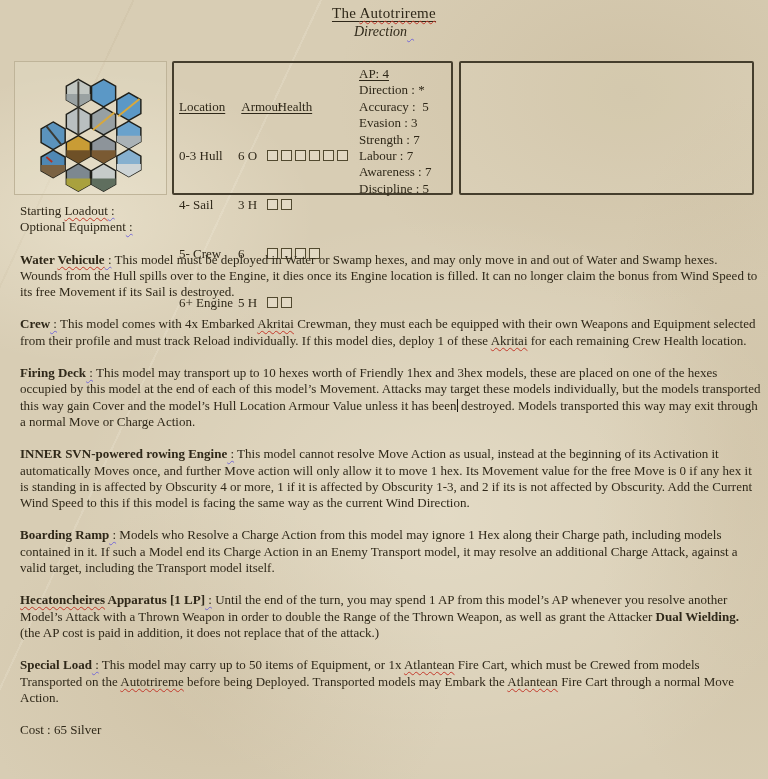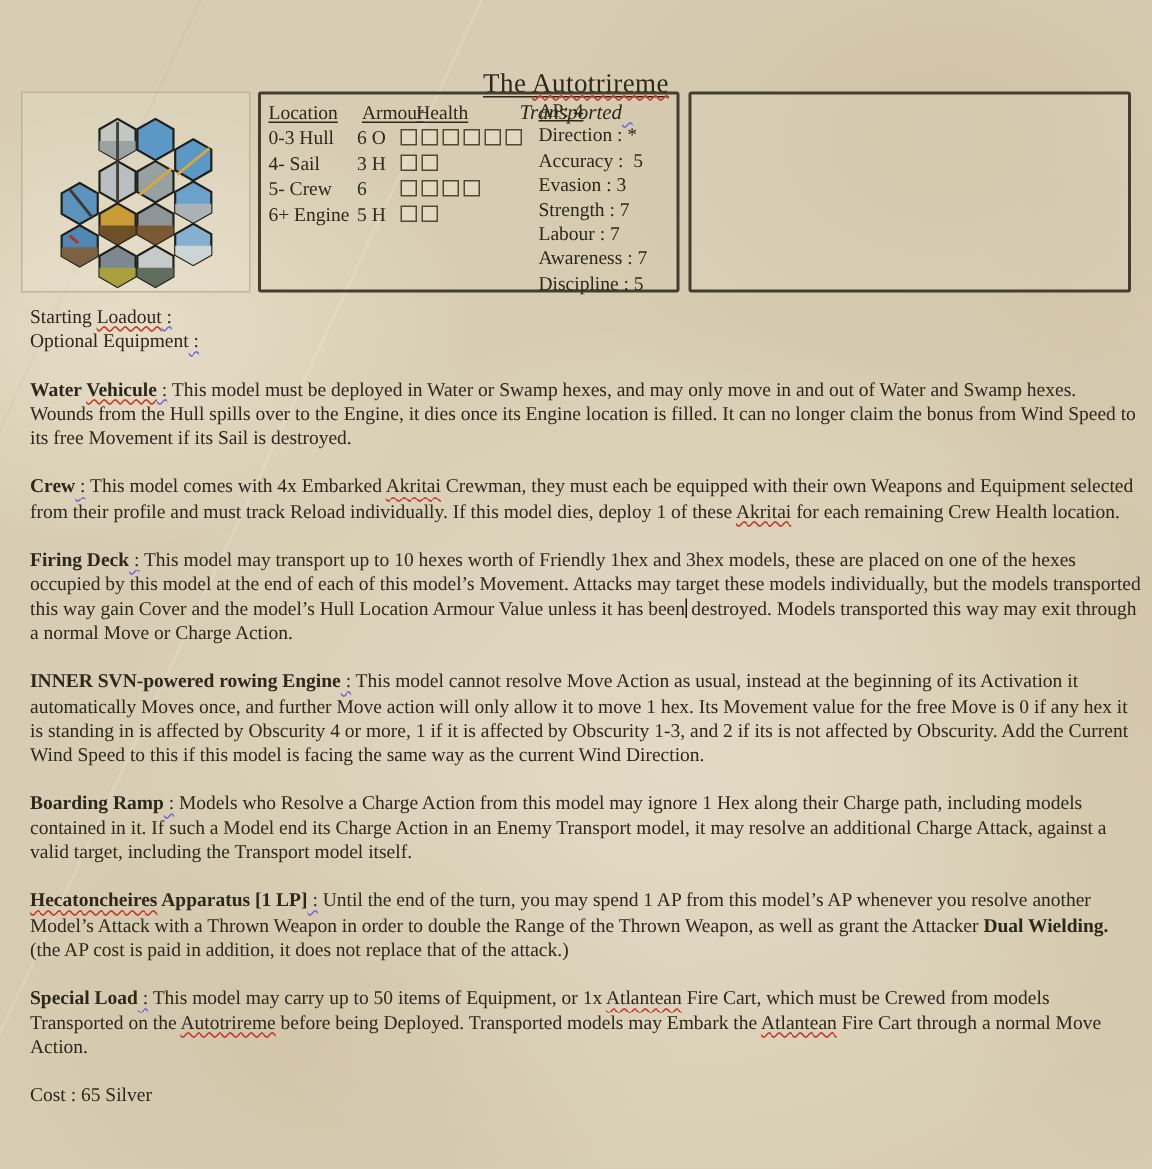--- a/index.html
+++ b/index.html
@@ -19,58 +19,58 @@
     background-color:var(--background);
     background-image:
       radial-gradient(ellipse 320px 210px at 12% 28%, rgba(255,250,233,.35), transparent 70%),
       radial-gradient(ellipse 420px 300px at 82% 12%, rgba(186,167,131,.28), transparent 70%),
       radial-gradient(ellipse 520px 420px at 58% 66%, rgba(255,252,240,.28), transparent 72%),
       radial-gradient(ellipse 340px 260px at 28% 88%, rgba(182,163,128,.22), transparent 70%),
       radial-gradient(ellipse 200px 500px at 97% 60%, rgba(180,160,124,.20), transparent 75%),
       linear-gradient(115deg, transparent 0 120px, rgba(170,152,118,.10) 120px 122px, transparent 122px 290px, rgba(255,252,242,.14) 290px 292px, transparent 292px);
   }
   .hdr{position:absolute;top:5px;left:0;width:100%;text-align:center;}
-  .title{font-size:18px;letter-spacing:.3px;display:inline-block;
-         text-decoration:underline;text-decoration-thickness:1px;text-underline-offset:3px;margin-top:40px;}
+  .title{font-size:15px;letter-spacing:.3px;display:inline-block;
+         text-decoration:underline;text-decoration-thickness:1px;text-underline-offset:3px;}
   .subtitle{font-size:14px;font-style:italic;margin-top:2px;}
   
   .seg-n{}
   .seg-b{font-weight:bold;}
   .seg-r{text-decoration:underline wavy var(--spell-error);text-decoration-thickness:1px;text-underline-offset:2px;}
   .seg-br{font-weight:bold;text-decoration:underline wavy var(--spell-error);text-decoration-thickness:1px;text-underline-offset:2px;text-align:center;}
   .seg-g{text-decoration:underline wavy var(--grammar-error);text-decoration-thickness:1px;text-underline-offset:2px;}
   .seg-caret{display:inline-block;width:1px;height:13px;background:#15120c;vertical-align:-2px;}
   
   .art-box{position:absolute;left:14px;top:61px;width:153px;height:134px;
            border:1px solid var(--art-box-border);background:rgba(255,252,240,.12);}
   .art-box svg{display:block;margin:0 auto;}
   .stats-box{position:absolute;left:172px;top:61px;width:281px;height:134px;
              border:2px solid var(--box-border);border-radius:2px;}
   .notes-box{position:absolute;left:459px;top:61px;width:295px;height:134px;
              border:2px solid var(--box-border);border-radius:2px;background:rgba(255,252,240,.10);}
   .loc-table{position:absolute;left:5px;top:3px;line-height:17px;white-space:nowrap;}
   .u{text-decoration:underline;text-decoration-thickness:1px;text-underline-offset:2px;}
-  .c-loc{display:inline-block;width:57px;}
+  .c-loc{display:inline-block;width:57px;margin-top:32px;}
   .c-arm{display:inline-block;width:31px;padding-left:2px;}
   .h-health{margin-left:4px;}
   .hp-box{display:inline-block;width:11px;height:11px;border:1.5px solid #51492f;
           background:rgba(248,243,228,.30);margin-right:3px;vertical-align:-1px;}
   .attr-col{position:absolute;left:185px;top:3px;line-height:16.4px;}
   .attr-line{white-space:pre;}
   
   .doc-body{position:absolute;left:20px;top:203px;width:741px;line-height:16.3px;}
   .doc-body p{margin:16px 0 0 0;}
   .doc-body .tight{margin:0;}
 </style>
 </head>
 <body>
 
 <div class="hdr">
   <div class="title"><span class="seg-n">The </span><span class="seg-r">Autotrireme</span></div>
-  <div class="subtitle"><span class="seg-n">Transported</span><span class="seg-g">&nbsp;&nbsp;</span></div>
+  <div class="subtitle"><span class="seg-n">Direction</span><span class="seg-g">&nbsp;&nbsp;</span></div>
 </div>
 
 <div class="art-box">
   <svg id="art-svg" width="151" height="132" viewBox="0 0 151 136">
       <polygon points="37,61.8 49.4,68.9 49.4,83.1 37,90.2 24.6,83.1 24.6,68.9" fill="#5b93bd" stroke="#20201a" stroke-width="1.5"></polygon>
       <line x1="30" y1="66" x2="46" y2="86" stroke="#3a3a34" stroke-width="2"></line>
       <polygon points="37,90.8 49.4,97.9 49.4,112.1 37,119.2 24.6,112.1 24.6,97.9" fill="#4f88b4" stroke="#20201a" stroke-width="1.5"></polygon>
       <polygon points="49.4,112.1 37,119.2 24.6,112.1 24.6,106 49.4,106" fill="#7a6243" stroke="none"></polygon>
       <line x1="30" y1="98" x2="36" y2="103" stroke="#b33222" stroke-width="2"></line>
       <polygon points="63,17.8 75.4,24.9 75.4,39.1 63,46.2 50.6,39.1 50.6,24.9" fill="#c2c7c2" stroke="#20201a" stroke-width="1.5"></polygon>

